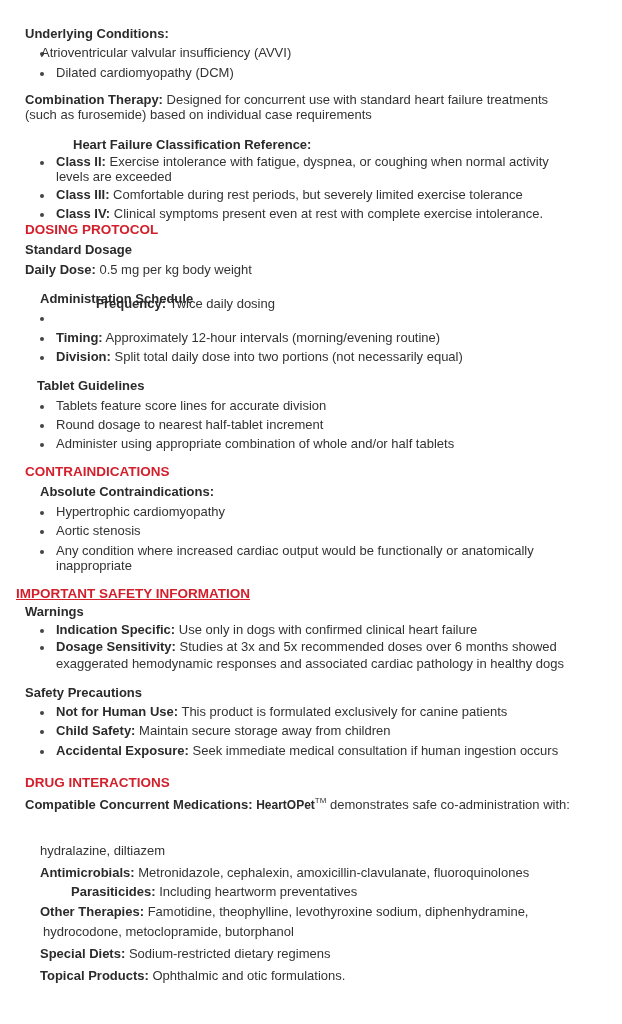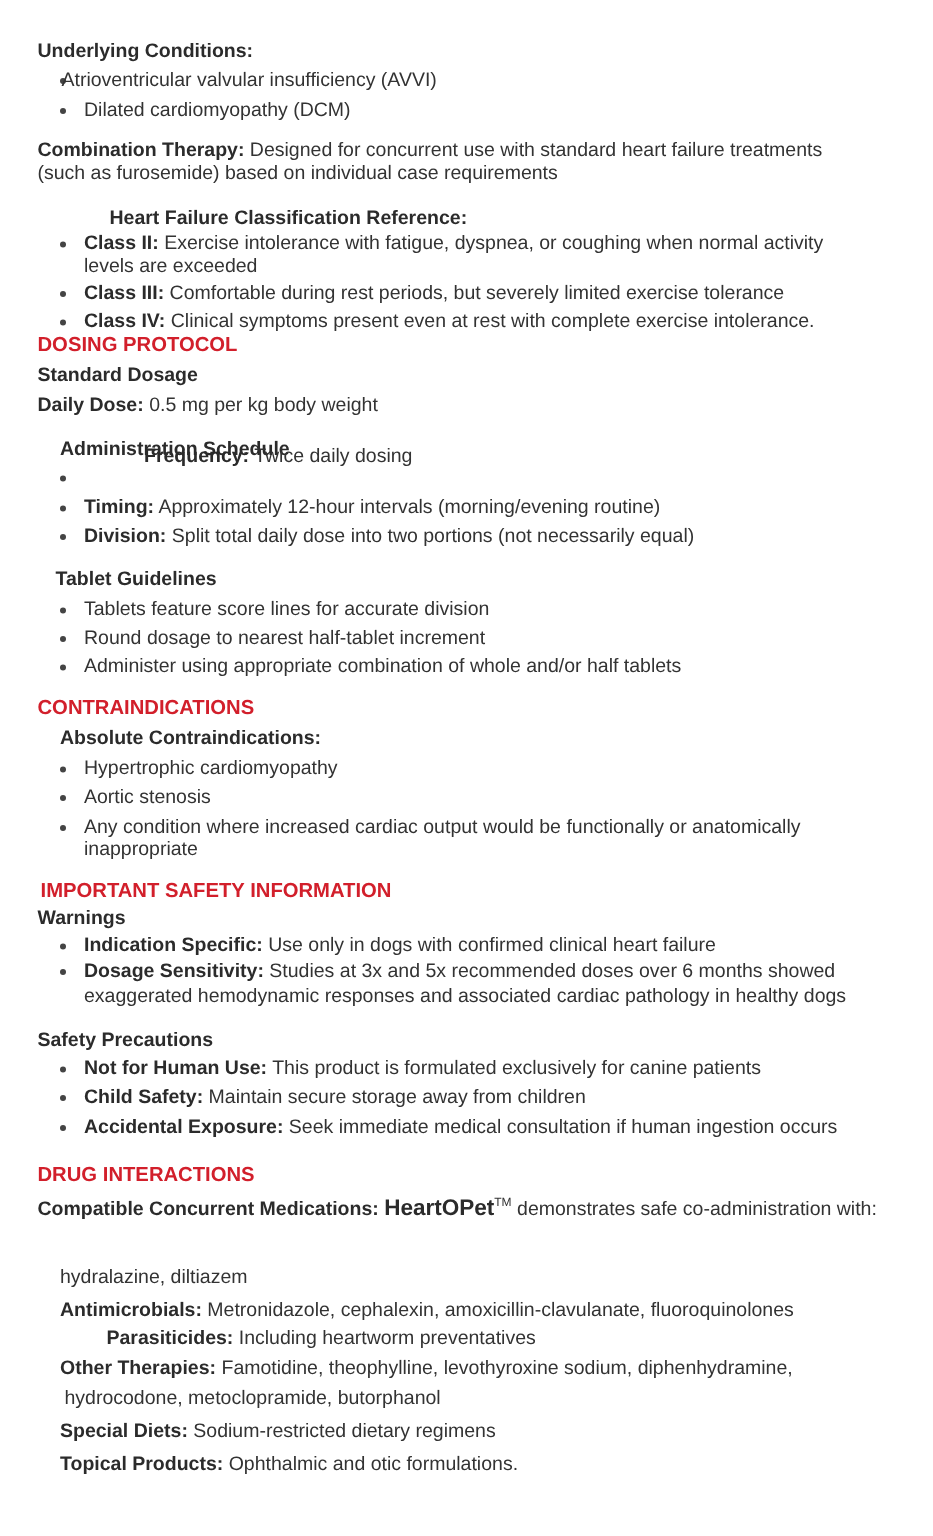--- a/index.html
+++ b/index.html
@@ -5,21 +5,21 @@
   html, body { margin: 0; padding: 0; background: #ffffff; }
   body { width: 622px; height: 1024px; overflow: hidden; font-family: "Liberation Sans", sans-serif; color: #333333; font-size: 13px; }
   .page { position: relative; width: 622px; height: 1024px; }
   .abs { position: absolute; white-space: nowrap; }
   .h { font-weight: bold; color: #2b2b2b; }
   .red { font-weight: bold; color: #d21f2b; font-size: 13.5px; }
   b { font-weight: bold; color: #2b2b2b; }
   .bullet { position: absolute; width: 4px; height: 4px; border-radius: 50%; background: #444; }
   .li { position: absolute; white-space: nowrap; }
   .tm { font-size: 8px; vertical-align: super; position: relative; top: -1px; }
-  .brand { font-weight: bold; font-size: 15px; color: #2b2b2b; }
+  .brand { font-weight: bold; font-size: 12px; color: #2b2b2b; }
 </style>
 </head>
 <body>
 
 <div class="page">
 
   <div class="abs h" style="left:25px;top:26px;">Underlying Conditions:</div>
   <span class="bullet" style="left:40px;top:52px;"></span>
   <div class="li" style="left:41px;top:45px;">Atrioventricular valvular insufficiency (AVVI)</div>
   <span class="bullet" style="left:40px;top:72px;"></span>
@@ -60,21 +60,21 @@
   <div class="abs red" style="left:25px;top:464px;">CONTRAINDICATIONS</div>
   <div class="abs h" style="left:40px;top:484px;">Absolute Contraindications:</div>
   <span class="bullet" style="left:40px;top:511px;"></span>
   <div class="li" style="left:56px;top:504px;">Hypertrophic cardiomyopathy</div>
   <span class="bullet" style="left:40px;top:530px;"></span>
   <div class="li" style="left:56px;top:523px;">Aortic stenosis</div>
   <span class="bullet" style="left:40px;top:550px;"></span>
   <div class="li" style="left:56px;top:543px;">Any condition where increased cardiac output would be functionally or anatomically</div>
   <div class="li" style="left:56px;top:558px;">inappropriate</div>
 
-  <div class="abs red" style="left:27px;top:586px;">IMPORTANT SAFETY INFORMATION</div>
+  <div class="abs red" style="left:16px;top:586px;text-decoration:underline;">IMPORTANT SAFETY INFORMATION</div>
   <div class="abs h" style="left:25px;top:604px;">Warnings</div>
   <span class="bullet" style="left:40px;top:629px;"></span>
   <div class="li" style="left:56px;top:622px;"><b>Indication Specific:</b><span> Use only in dogs with confirmed clinical heart failure</span></div>
   <span class="bullet" style="left:40px;top:646px;"></span>
   <div class="li" style="left:56px;top:639px;"><b>Dosage Sensitivity:</b><span> Studies at 3x and 5x recommended doses over 6 months showed</span></div>
   <div class="li" style="left:56px;top:656px;">exaggerated hemodynamic responses and associated cardiac pathology in healthy dogs</div>
 
   <div class="abs h" style="left:25px;top:685px;">Safety Precautions</div>
   <span class="bullet" style="left:40px;top:711px;"></span>
   <div class="li" style="left:56px;top:704px;"><b>Not for Human Use:</b><span> This product is formulated exclusively for canine patients</span></div>

